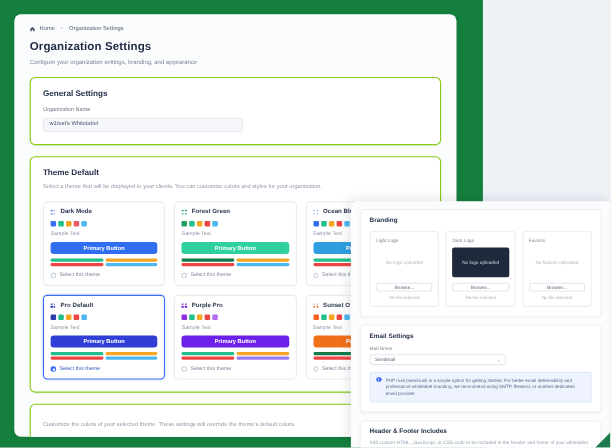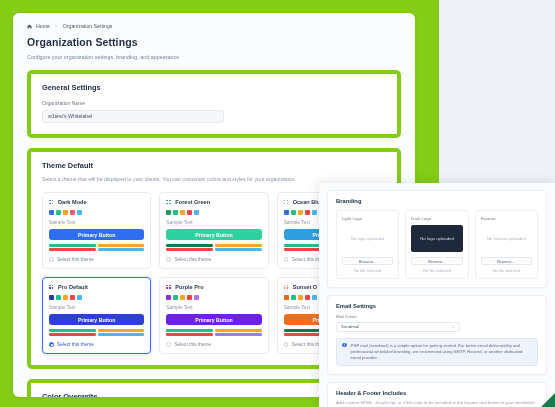--- a/index.html
+++ b/index.html
@@ -3,21 +3,21 @@
 <meta charset="utf-8">
 <style>
   * { box-sizing: border-box; margin: 0; padding: 0; }
   html, body {
     width: 555px; height: 407px;
     overflow: hidden;
     background: #eef1f6;
     font-family: "Liberation Sans", sans-serif;
     -webkit-font-smoothing: antialiased;
   }
-  #root { position: relative; width: 439px; height: 407px; background: #84cc16; }
+  #root { position: relative; width: 439px; height: 407px; background: #15803d; }
 
   
   .page-card {
     position: absolute; left: 13px; top: 13px;
     width: 402px; height: 384px;
     background: #fbfcfd;
     border-radius: 6px;
     box-shadow: 0 1px 4px rgba(18,25,45,.07);
     overflow: hidden;
   }
@@ -30,21 +30,21 @@
   .breadcrumb .sep { color: #b5bdc9; font-size: 5px; margin: 0 1px; }
   .breadcrumb .crumb { font-size: 5.2px; color: #4c5a6e; }
 
   .page-title { margin-top: 7px; font-size: 10.5px; font-weight: bold; color: #1f2b45; letter-spacing: .1px; }
   .page-sub { margin-top: 6px; font-size: 5.4px; color: #7a8699; }
 
   
   .panel {
     margin-top: 10px;
     background: #ffffff;
-    border: 4px solid #84cc16;
+    border: 1px solid #84cc16;
     border-radius: 5px;
     padding: 9px 11px 11px 11px;
     box-shadow: 0 1px 2px rgba(18,25,45,.035);
   }
   .panel-title { font-size: 7.4px; font-weight: bold; color: #24304a; }
   .panel-desc { margin-top: 6px; font-size: 5.2px; color: #8d97a8; line-height: 1.5; }
 
   .field-label { font-size: 5px; color: #6d7787; margin-bottom: 3.5px; }
   .text-input {
     width: 182px; height: 13px;
@@ -400,21 +400,20 @@
               </div>
               <div class="select-row">
                 <span class="radio"></span>
                 <span class="select-label">Select this theme</span>
               </div>
             </div>
           </div>
       </div>
 
       <div class="panel">
-        <div class="panel-title">Color Overwrite</div>
         <div class="panel-desc">Customize the colors of your selected theme. These settings will override the theme's default colors.</div>
 
       </div>
 
     </div>
   </div>
 
   <div class="overlay">
     <div class="ov-inner">
 

